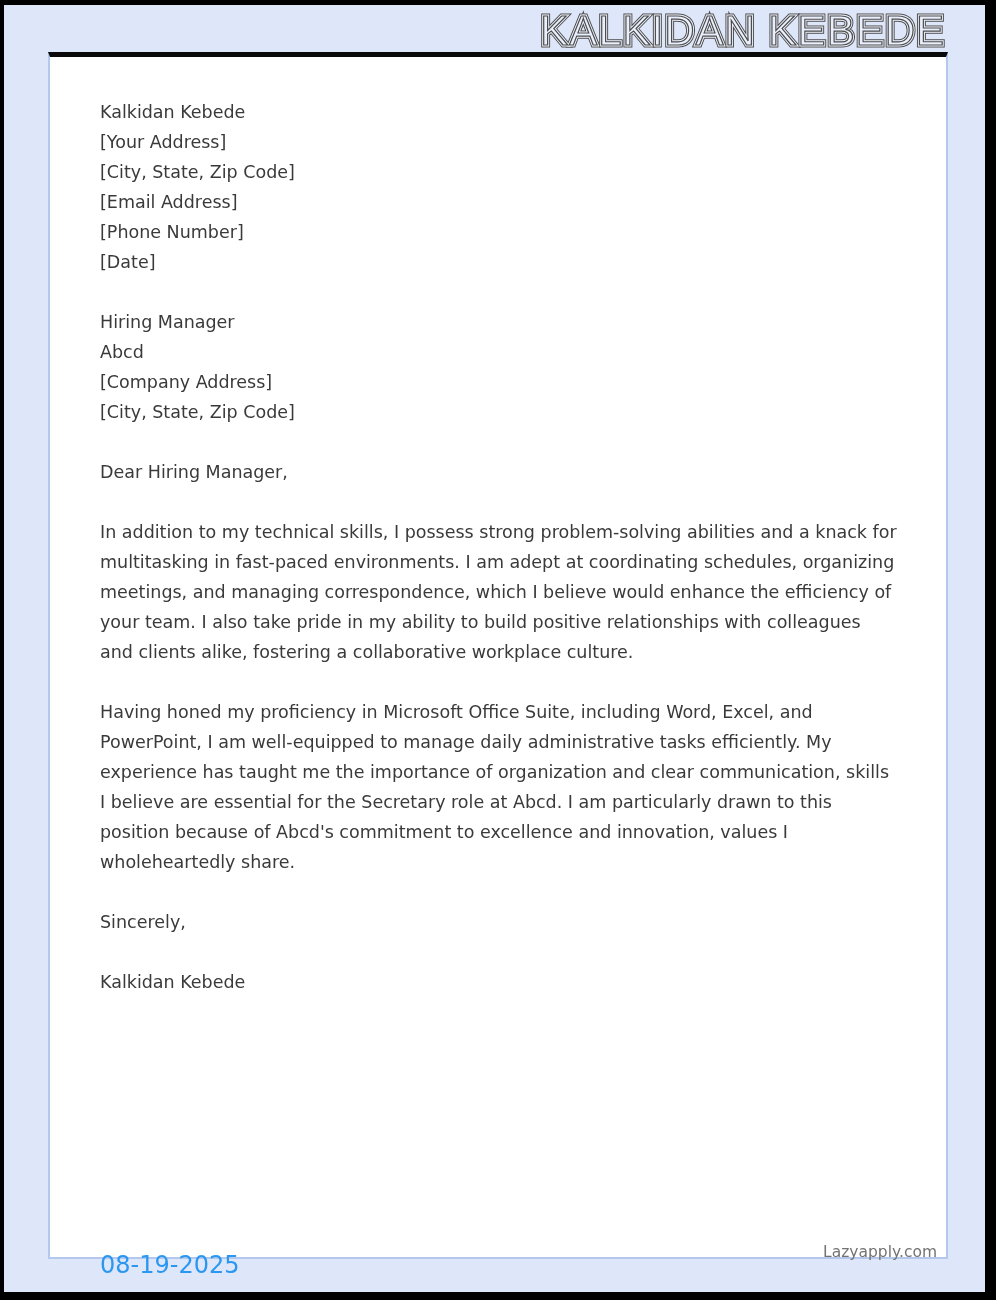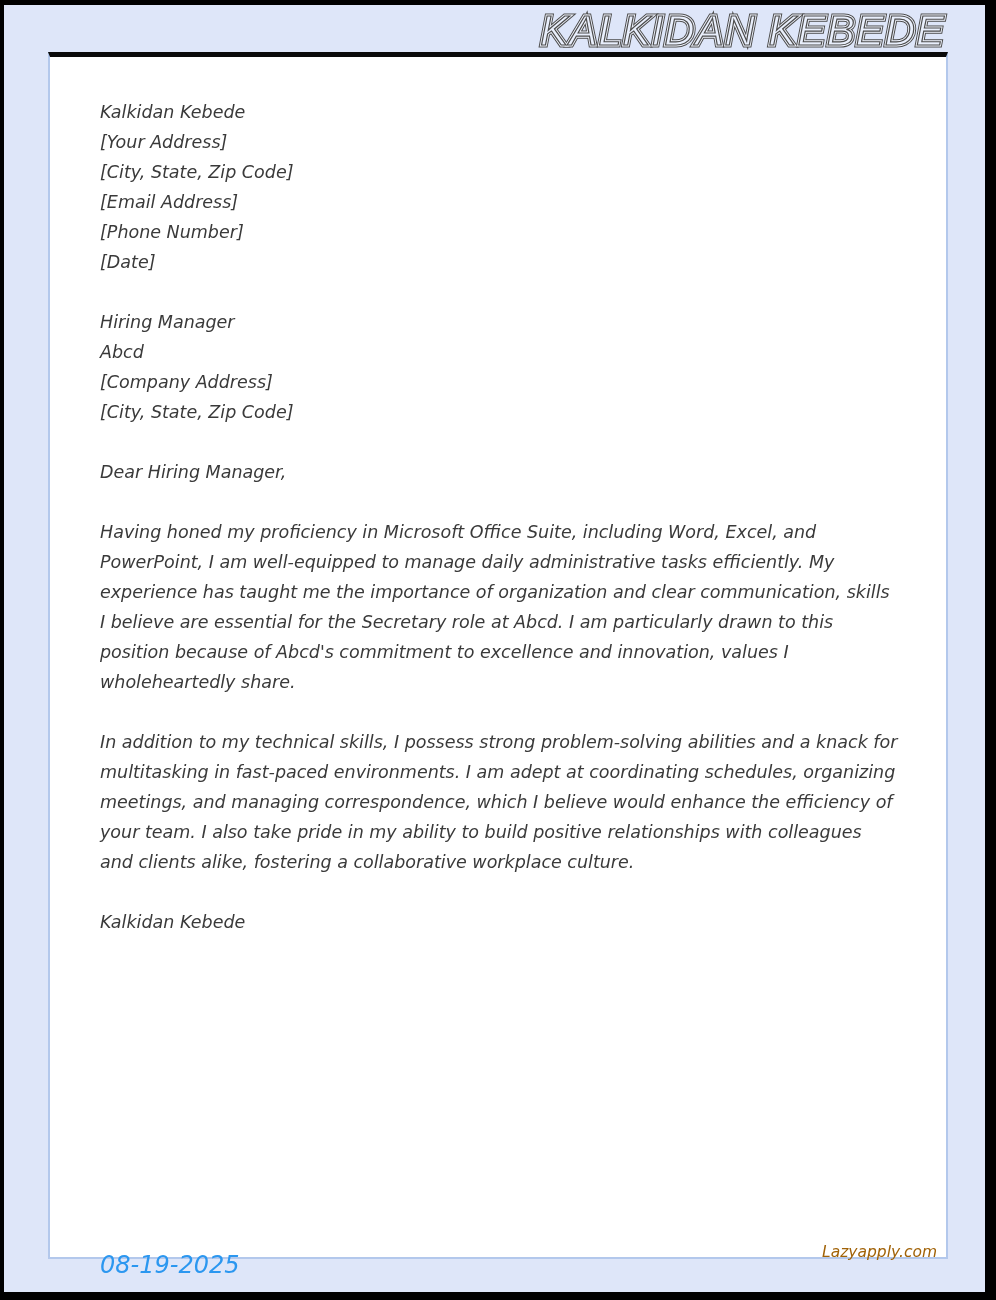--- a/index.html
+++ b/index.html
@@ -14,21 +14,20 @@
     font-family: "DejaVu Sans", sans-serif;
   }
   
   .canvas {
     position: absolute;
     left: 4px;
     top: 5px;
     right: 11px;
     bottom: 8px;
     background: #dee6f9;
-    font-style: italic;
   }
   
   .header-name {
     position: absolute;
     top: 3px;
     right: 40px;
     font-family: "Liberation Sans", sans-serif;
     font-size: 42px;
     font-weight: 400;
     line-height: 1.1;
@@ -77,21 +76,21 @@
   }
   .letter-body p:last-child {
     margin-bottom: 0;
   }
   .brand {
     position: absolute;
     right: 9px;
     bottom: -5px;
     font-size: 15.5px;
     line-height: 19px;
-    color: #a16207;
+    color: #737373;
     z-index: 3;
   }
   .date {
     position: absolute;
     left: 96px;
     top: 1245px;
     font-size: 24px;
     line-height: 30px;
     color: #2b97f0;
     z-index: 3;
@@ -110,31 +109,32 @@
 [Your Address]
 [City, State, Zip Code]
 [Email Address]
 [Phone Number]
 [Date]</p>
       <p>Hiring Manager
 Abcd
 [Company Address]
 [City, State, Zip Code]</p>
       <p>Dear Hiring Manager,</p>
+      <p>In addition to my technical skills, I possess strong problem-solving abilities and a knack for
+multitasking in fast-paced environments. I am adept at coordinating schedules, organizing
+meetings, and managing correspondence, which I believe would enhance the efficiency of
+your team. I also take pride in my ability to build positive relationships with colleagues
+and clients alike, fostering a collaborative workplace culture.</p>
       <p>Having honed my proficiency in Microsoft Office Suite, including Word, Excel, and
 PowerPoint, I am well-equipped to manage daily administrative tasks efficiently. My
 experience has taught me the importance of organization and clear communication, skills
 I believe are essential for the Secretary role at Abcd. I am particularly drawn to this
 position because of Abcd's commitment to excellence and innovation, values I
 wholeheartedly share.</p>
-      <p>In addition to my technical skills, I possess strong problem-solving abilities and a knack for
-multitasking in fast-paced environments. I am adept at coordinating schedules, organizing
-meetings, and managing correspondence, which I believe would enhance the efficiency of
-your team. I also take pride in my ability to build positive relationships with colleagues
-and clients alike, fostering a collaborative workplace culture.</p>
+      <p>Sincerely,</p>
       <p>Kalkidan Kebede</p>
     </div>
     <div class="brand">Lazyapply.com</div>
   </div>
 
   <div class="date">08-19-2025</div>
 
 </div>
 
 </body></html>

